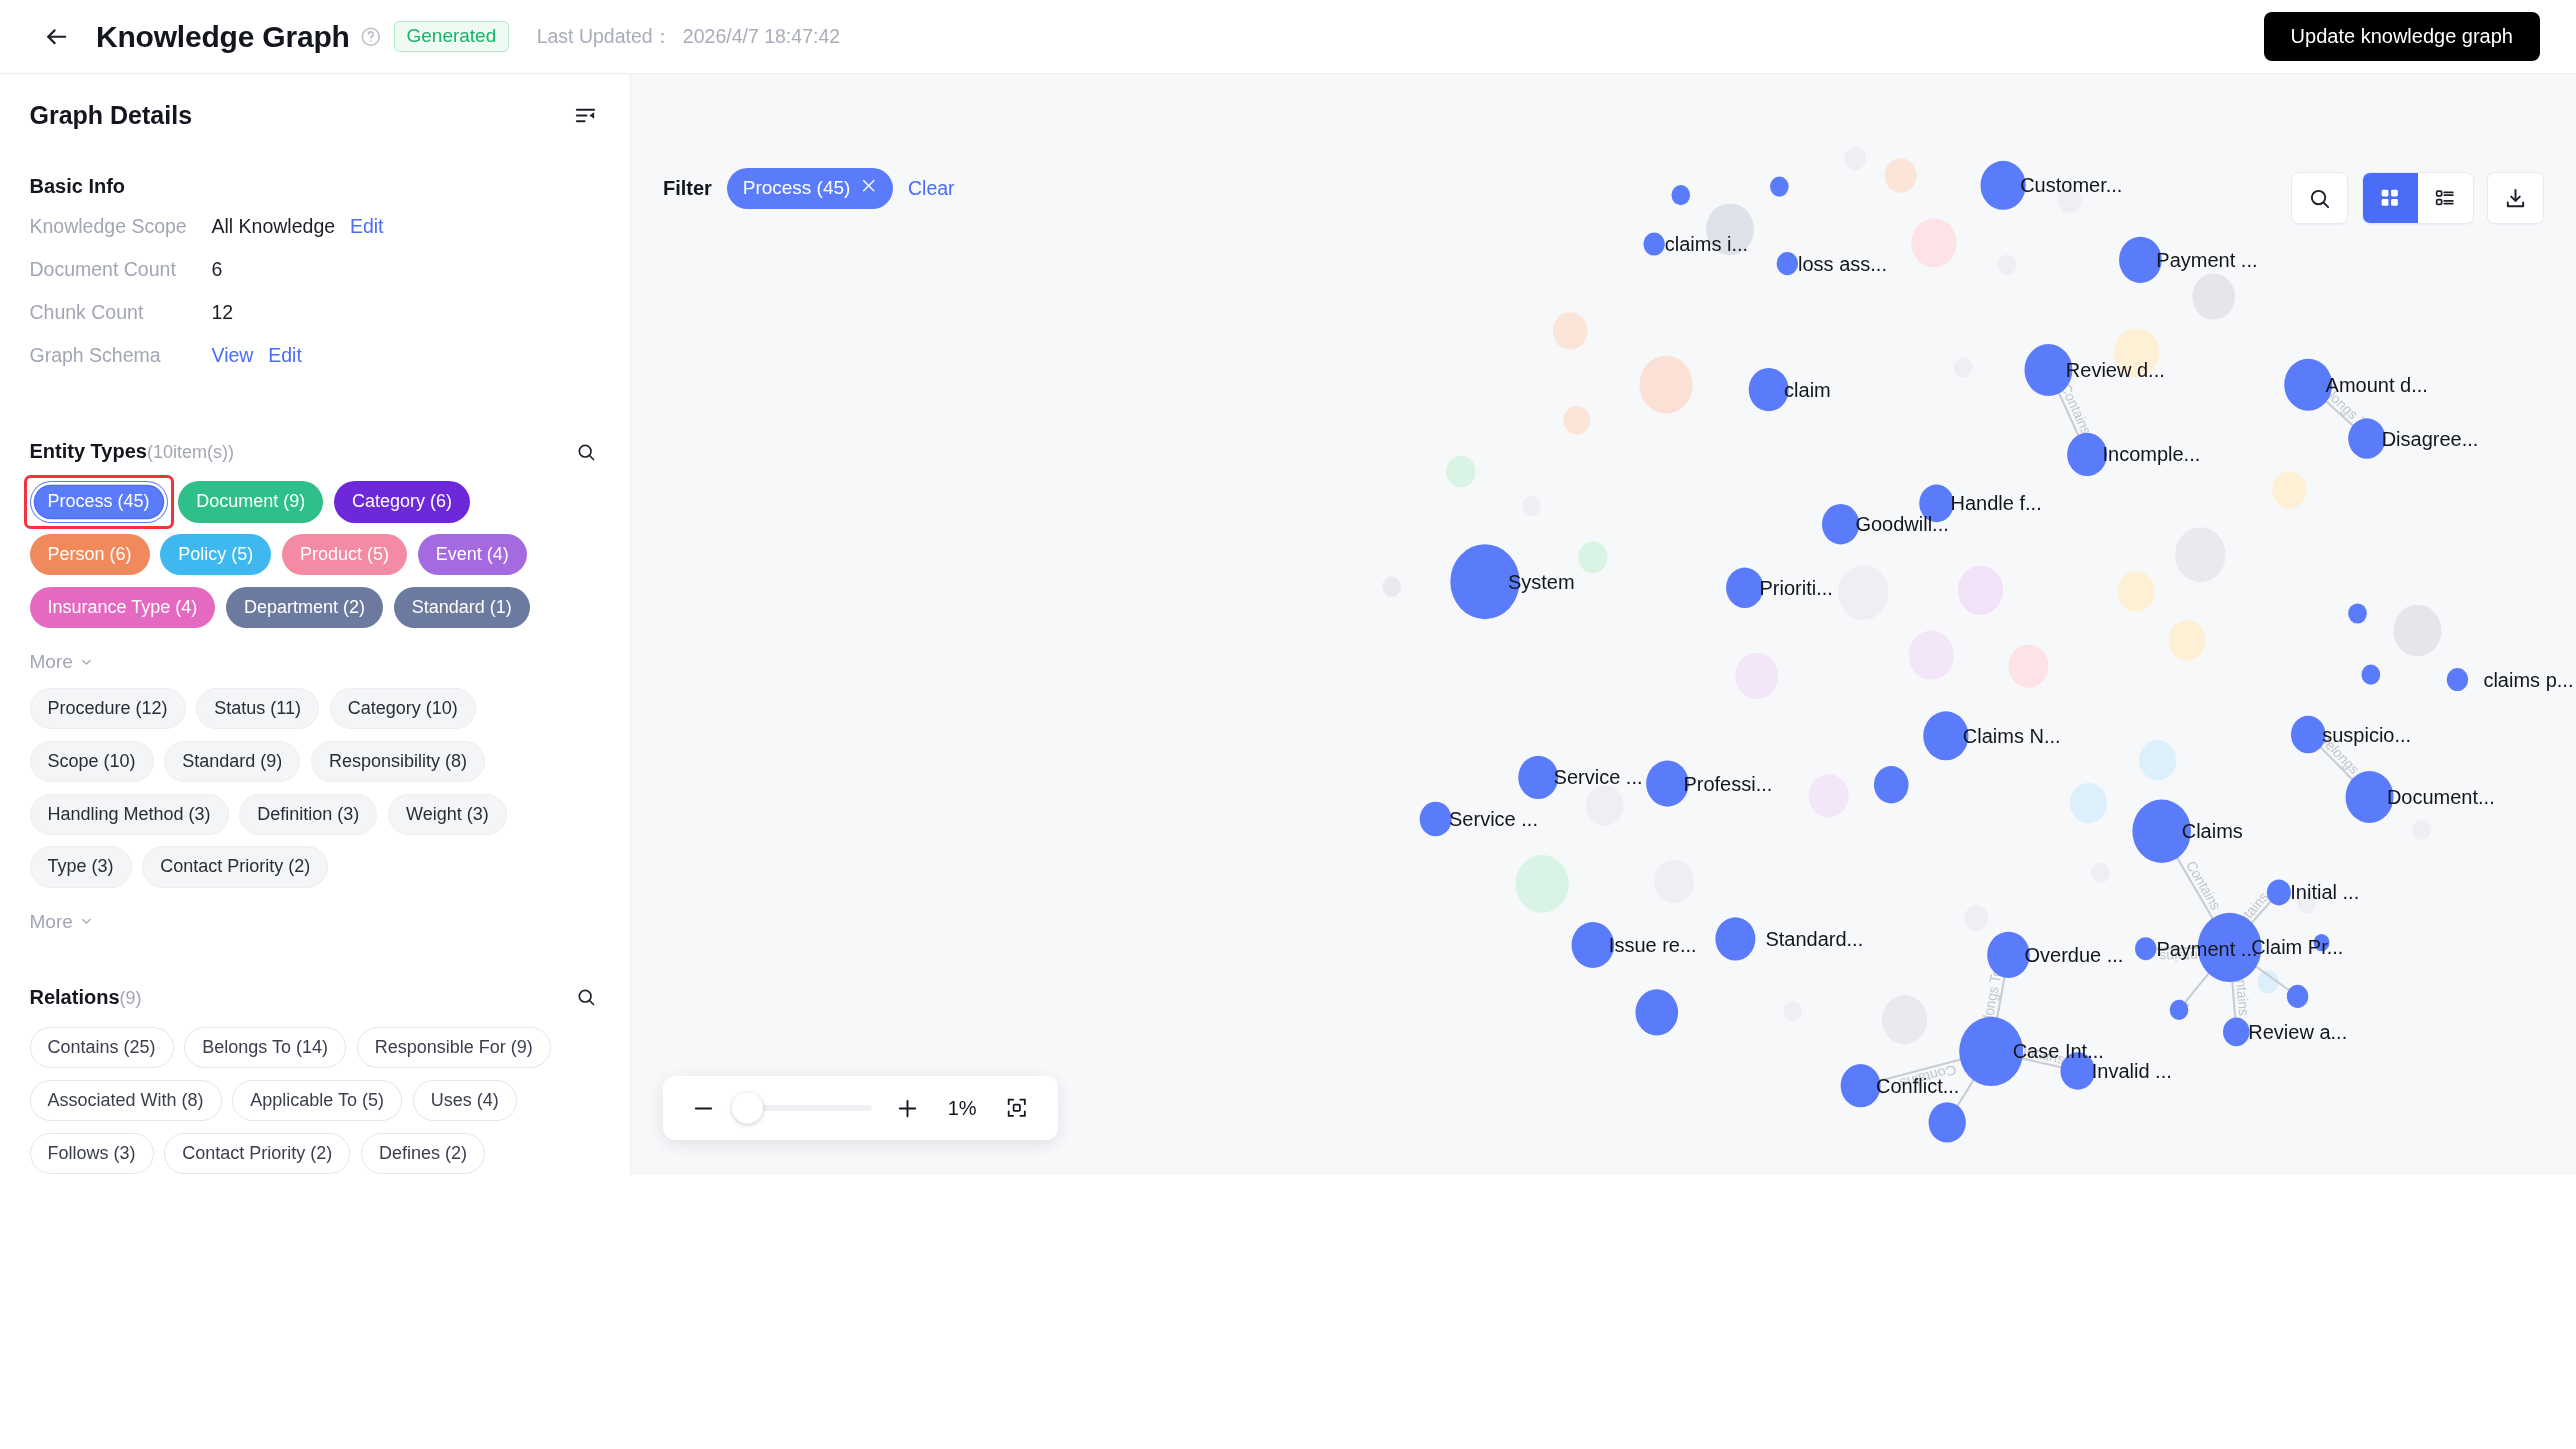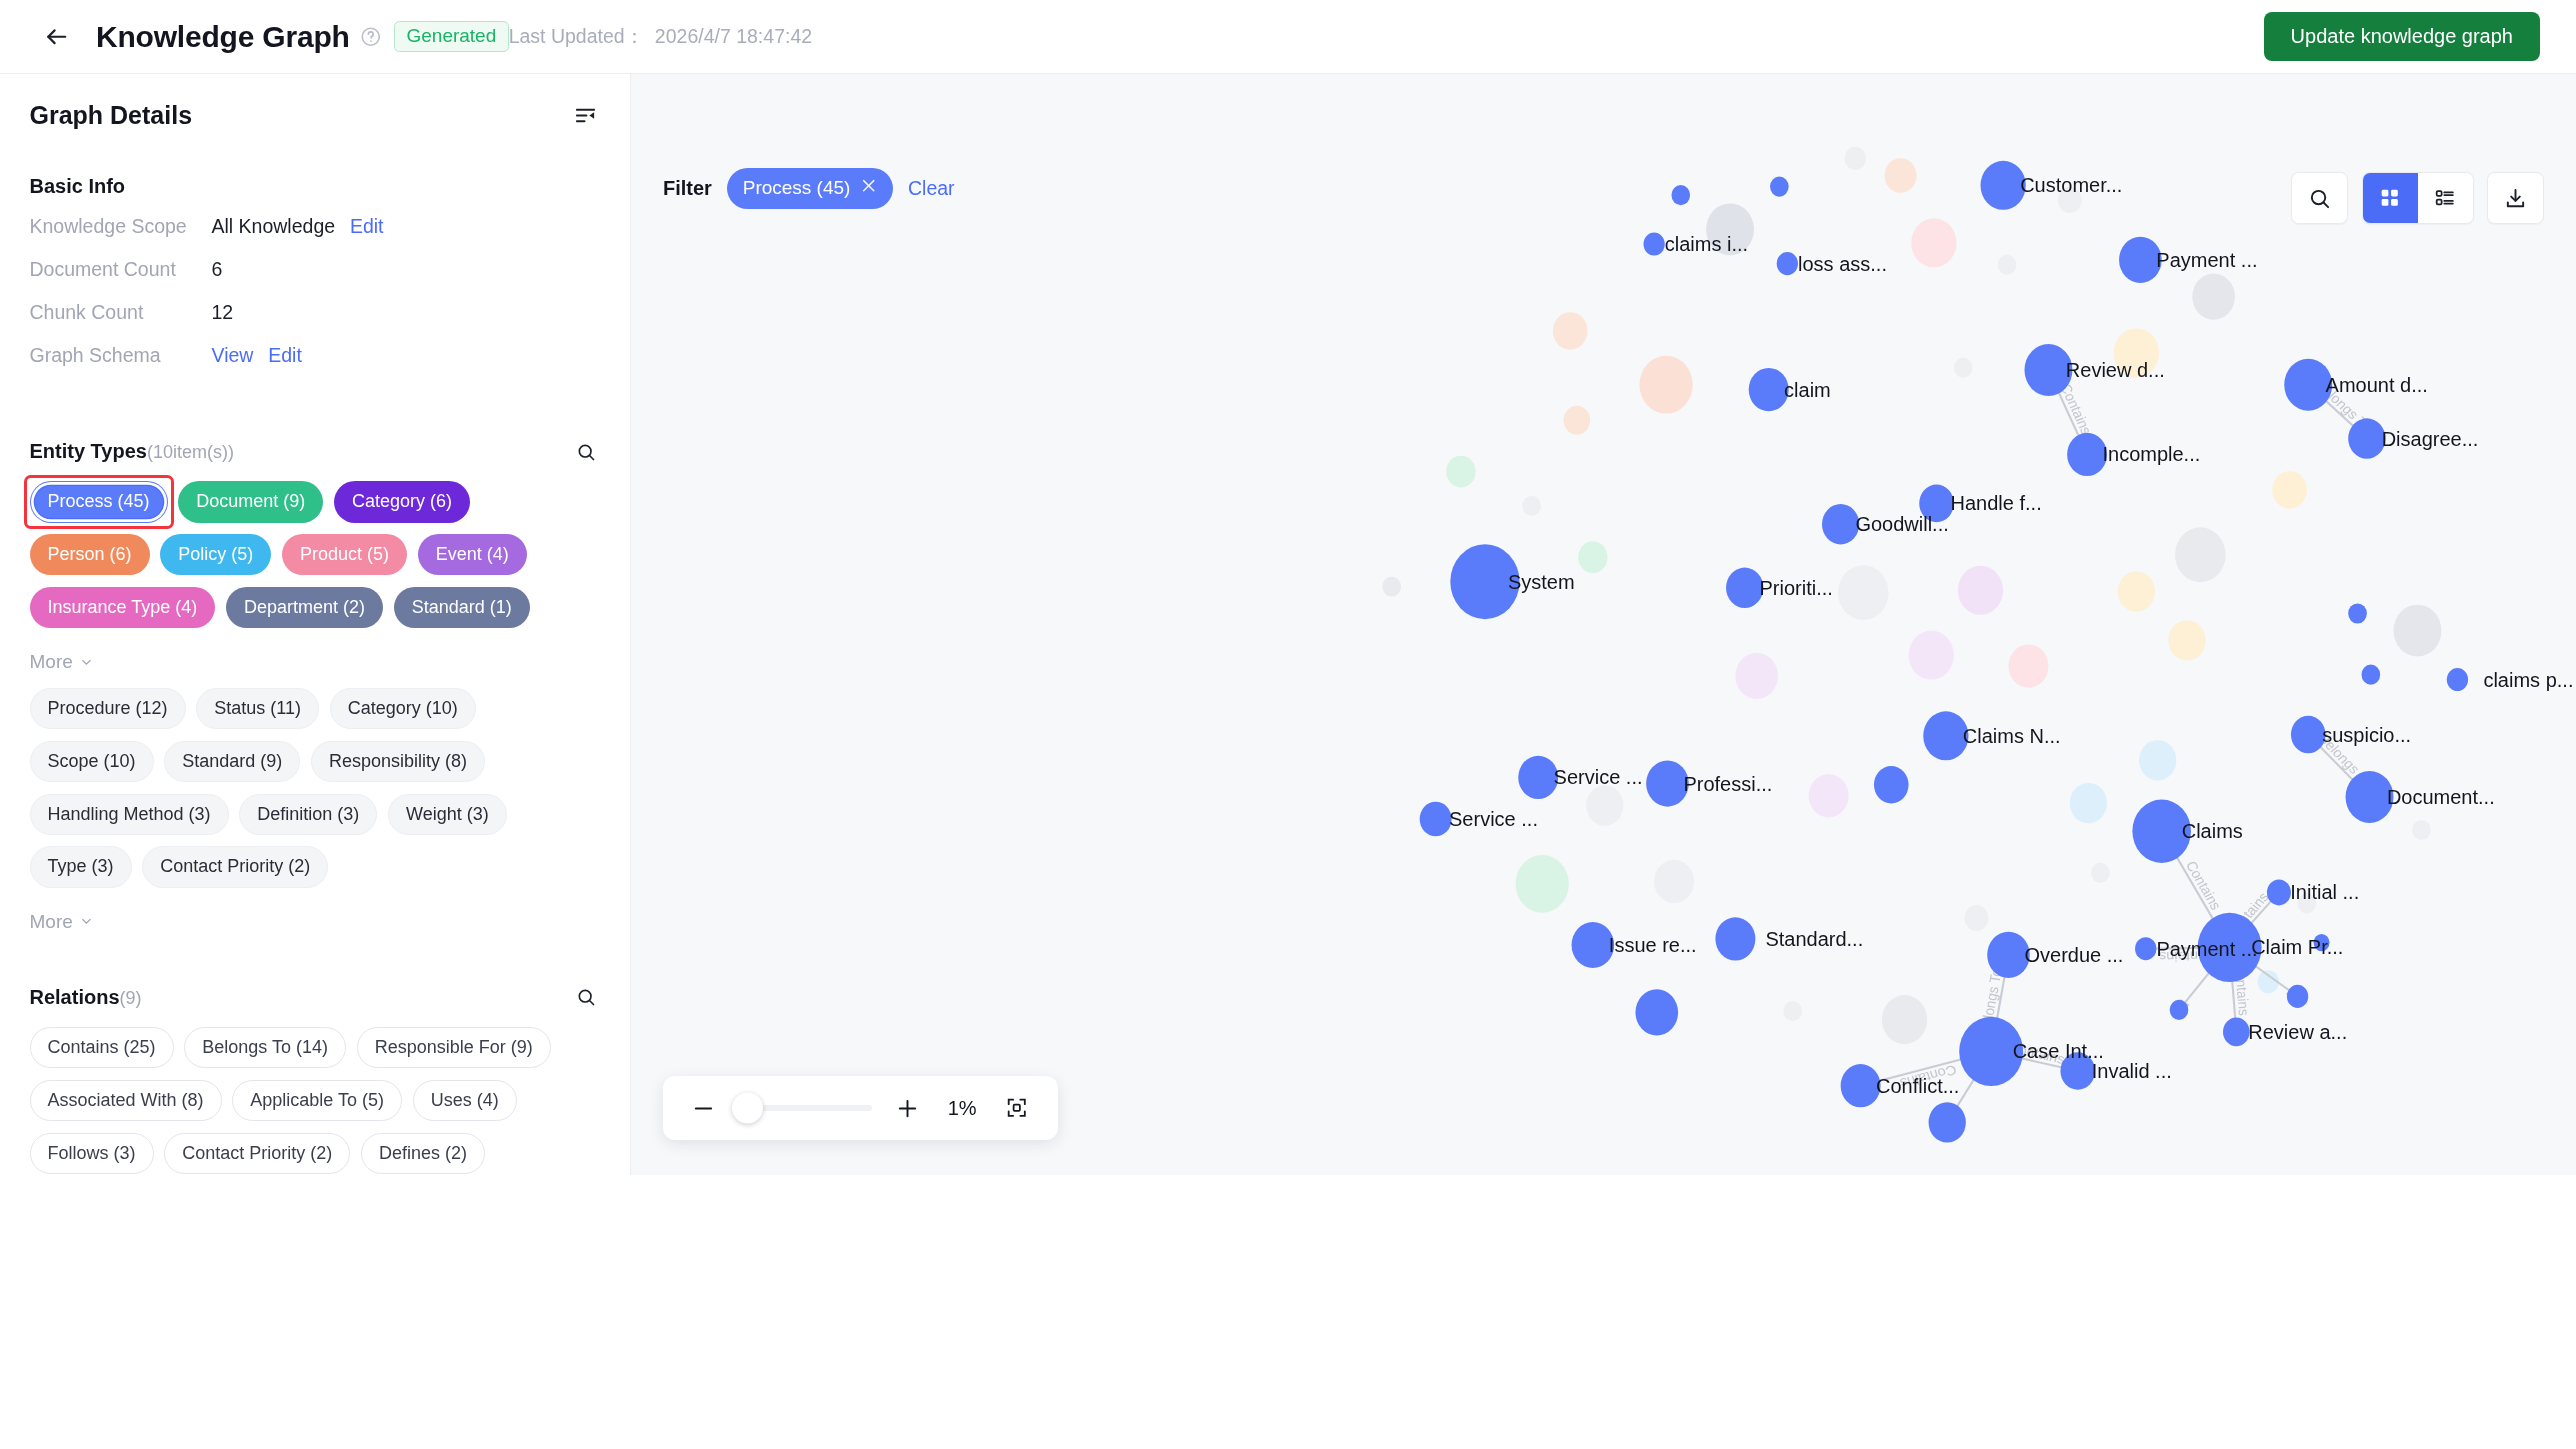--- a/index.html
+++ b/index.html
@@ -31,28 +31,28 @@
     margin-left: 9.4px; width: 23px; height: 23px; flex: 0 0 auto;
     display: flex; align-items: center; justify-content: center; color: #b9bdc8;
   }
   .badge-generated {
     margin-left: 12px;
     background: #eefaf2; border: 0.7px solid #b4e8cc; color: #18b368;
     border-radius: 5.4px; font-size: 19px; padding: 4px 11.4px 5.4px; line-height: 1;
     white-space: nowrap;
   }
   .updated-label {
-    font-size: 19.5px; color: #a9adbb; white-space: nowrap;
+    margin-left: 28px; font-size: 19.5px; color: #a9adbb; white-space: nowrap;
   }
   .updated-value {
     margin-left: 10.7px; font-size: 19.5px; color: #a9adbb; white-space: nowrap;
   }
   .update-btn {
     margin-left: auto;
-    background: #15803d; color: #fff; border: none; border-radius: 8px;
+    background: #000000; color: #fff; border: none; border-radius: 8px;
     font-size: 20px; font-family: inherit;
     padding: 12.7px 27px; cursor: pointer; white-space: nowrap;
   }
 
   
   .body-row { flex: 1 1 auto; display: flex; min-height: 0; position: relative; }
 
   
   .sidebar {
     width: 631px; flex: 0 0 631px;

